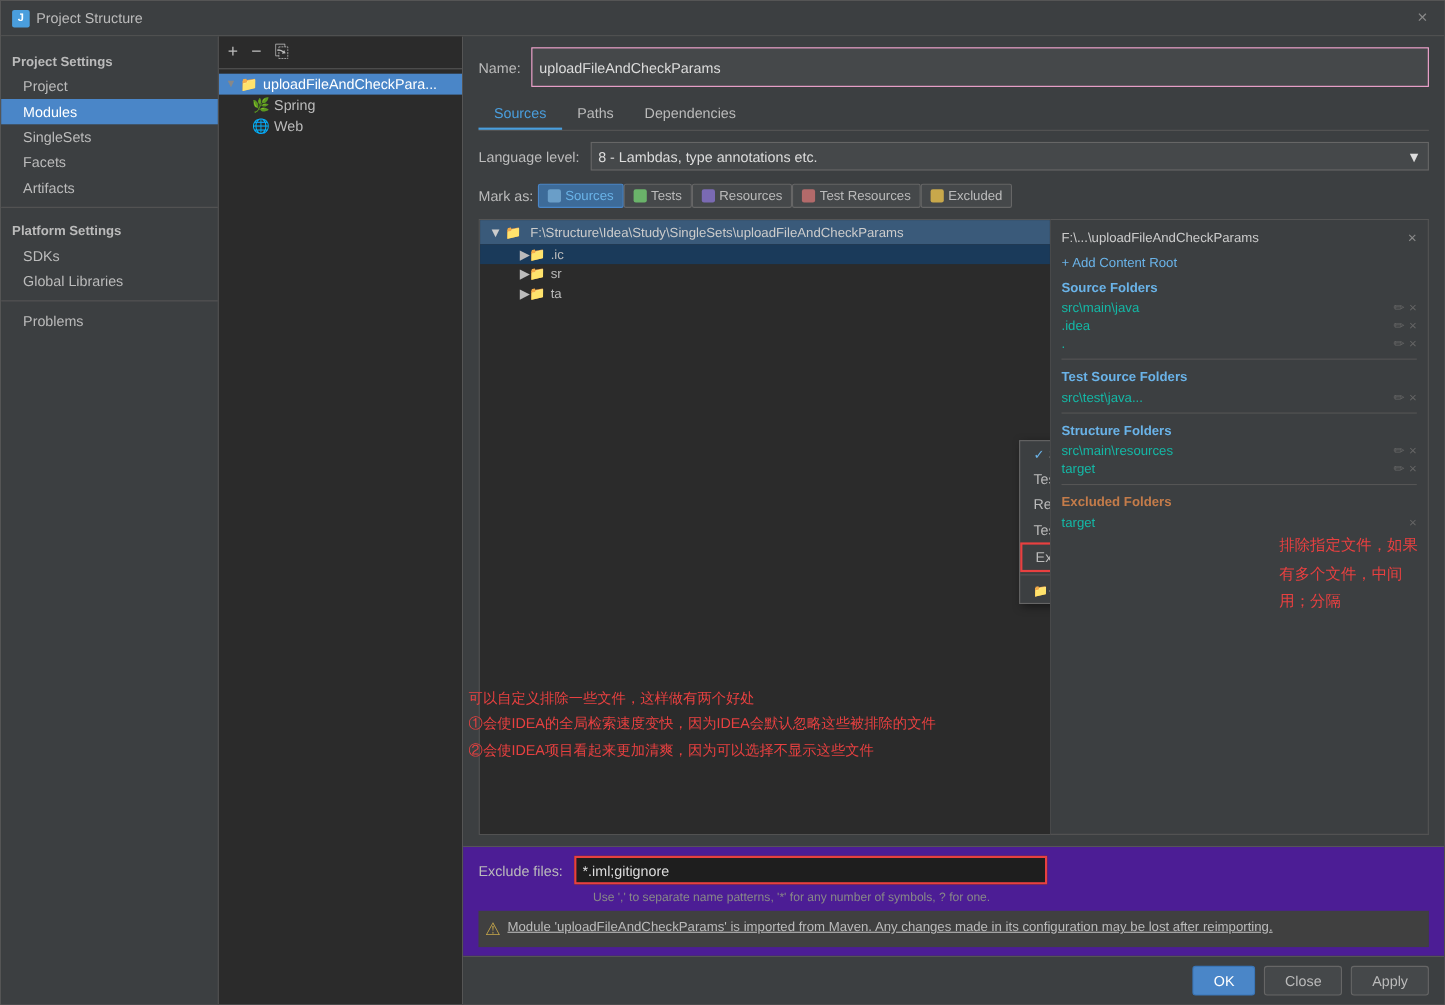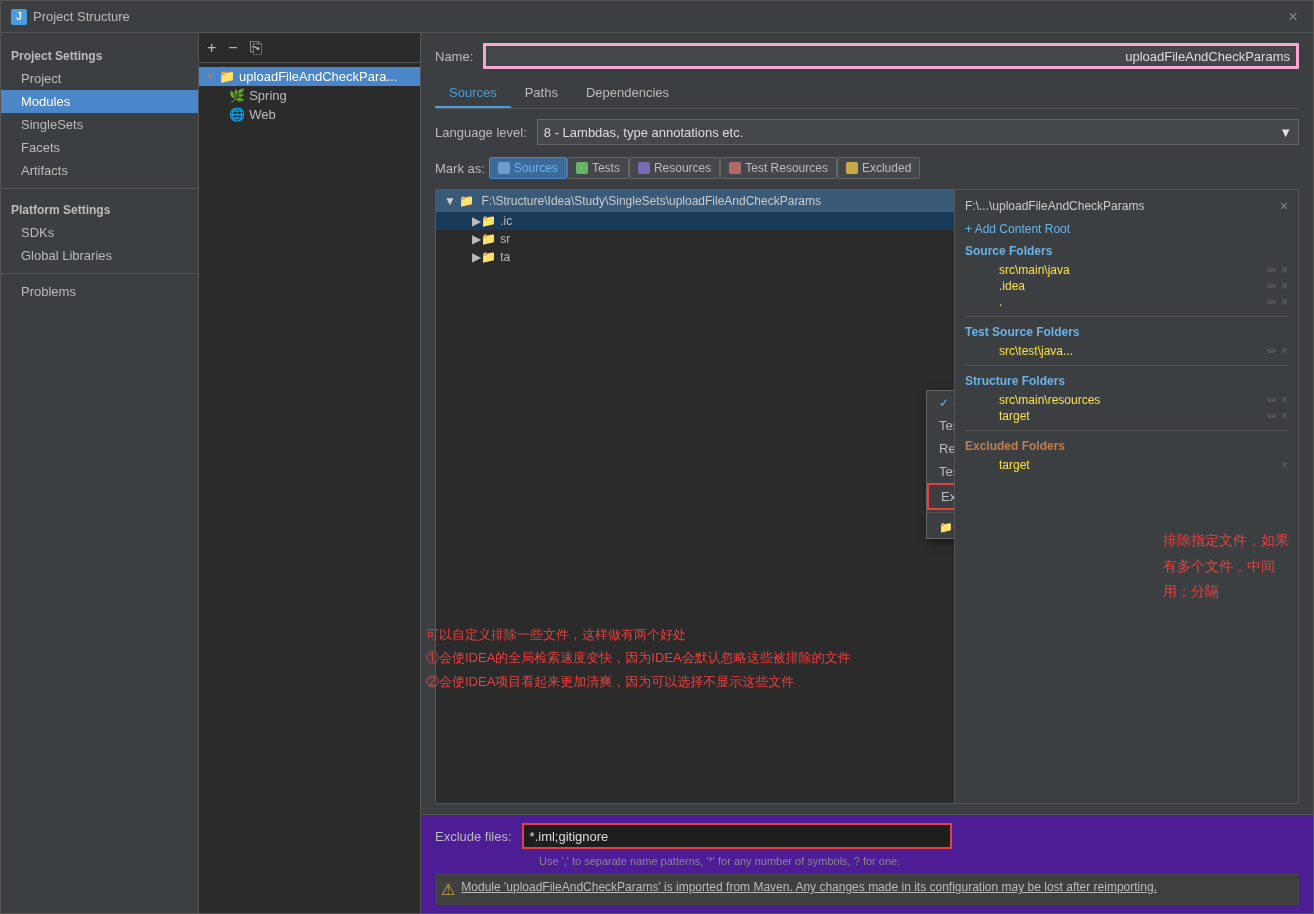--- a/index.html
+++ b/index.html
@@ -146,26 +146,25 @@
     .name-row {
       display: flex;
       align-items: center;
       gap: 10px;
       margin-bottom: 10px;
     }
     .name-label { color: #bbb; font-size: 13px; }
     .name-input {
       flex: 1;
       background: #45484a;
-      border: 3px solid #f9a8d4;
+      border: 1px solid #f9a8d4;
       color: #ddd;
       padding: 3px 6px;
       font-size: 13px;
-      height: 26px;
-      text-align: right;
+      height: 36px;
     }
     .tabs-row {
       display: flex;
       gap: 0;
       border-bottom: 1px solid #555;
       margin-bottom: 10px;
     }
     .tab {
       padding: 6px 14px;
       cursor: pointer;
@@ -282,21 +281,21 @@
       font-weight: bold;
       margin-bottom: 4px;
       margin-top: 8px;
     }
     .detail-folder {
       display: flex;
       align-items: center;
       justify-content: space-between;
       padding: 1px 0;
     }
-    .detail-folder-path { color: #fde047; font-size: 12px; margin-left: 34px; }
+    .detail-folder-path { color: #14b8a6; font-size: 12px; }
     .detail-folder-actions { display: flex; gap: 4px; }
     .detail-action { color: #666; cursor: pointer; font-size: 12px; }
     .add-content-root {
       color: #6ab3e8;
       font-size: 12px;
       cursor: pointer;
       margin-bottom: 8px;
       display: flex;
       align-items: center;
       gap: 4px;
@@ -634,15 +633,20 @@
           <span class="exclude-label">Exclude files:</span>
           <input class="exclude-input" type="text" value="*.iml;gitignore" style="">
         </div>
         <div class="hint-text">Use ',' to separate name patterns, '*' for any number of symbols, ? for one.</div>
         <div class="warning-row">
           <span class="warning-icon">⚠</span>
           <span class="warning-text">Module 'uploadFileAndCheckParams' is imported from Maven. Any changes made in its configuration may be lost after reimporting.</span>
         </div>
       </div>
 
+      <div class="dialog-buttons">
+        <button class="dlg-btn dlg-btn-ok">OK</button>
+        <button class="dlg-btn dlg-btn-cancel">Close</button>
+        <button class="dlg-btn dlg-btn-apply">Apply</button>
+      </div>
     </div>
   </div>
 </div>
 
 </body></html>

